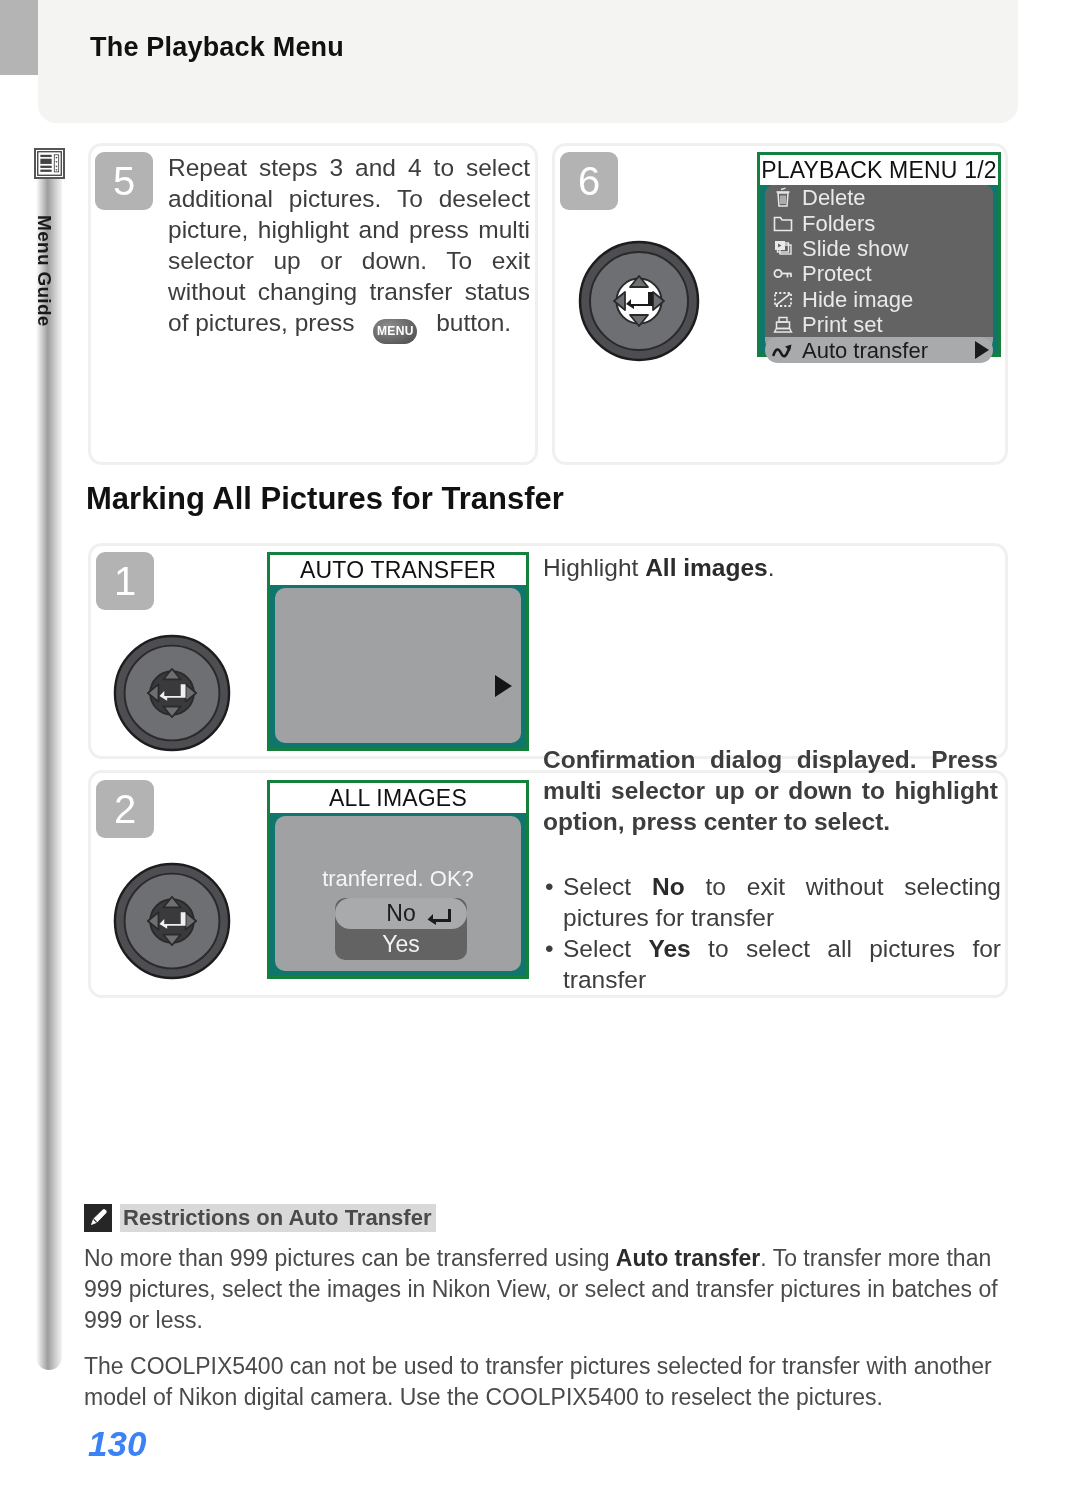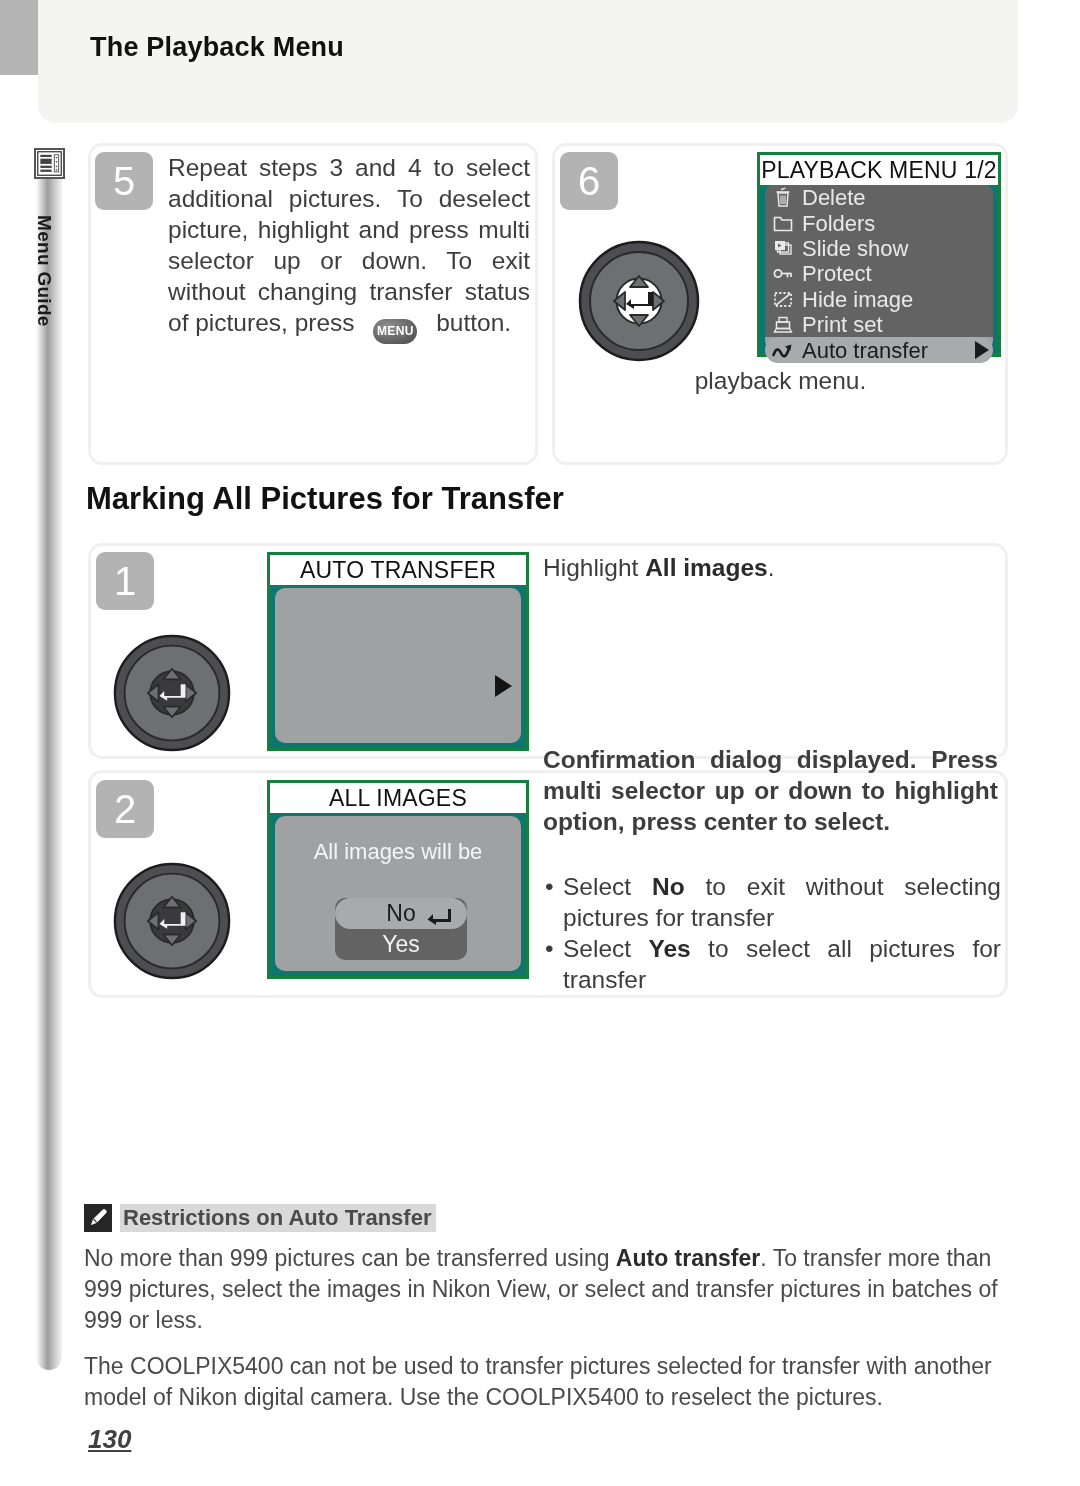--- a/index.html
+++ b/index.html
@@ -309,25 +309,24 @@
     font-size: 23px;
     line-height: 31px;
     color: #4a4a4a;
   }
   .note-para b { color: #2b2b2b; font-weight: bold; }
 
   .page-num {
     position: absolute;
     left: 88px;
     top: 1424px;
-    font-size: 26px;
+    font-size: 35px;
     font-weight: bold;
     font-style: italic;
-    color: #404040;
-    text-decoration: underline;
+    color: #3b82f6;
   }
 </style>
 </head>
 <body>
 
 <div class="corner-tab"></div>
 
 <div class="side-tab"></div>
 <div class="side-tab-icon">
   <svg viewBox="0 0 31 31">
@@ -442,21 +441,20 @@
             </svg>
           </span>
           <span class="pb-label">Auto transfer</span>
           <span class="pb-arrow"></span>
         </div>
       </div>
   </div>
 </div>
 
 <div class="center-text" style="left:562px; top:365px; width:437px;">
-  <span class="lastline">playback menu.</span>
 </div>
 
 <div style="position:absolute; left:86px; top:481px; font-size:31px; font-weight:bold; color:#111;">Marking All Pictures for Transfer</div>
 
 <div class="panel" style="left:88px; top:543px; width:920px; height:216px;"></div>
 <div class="step-badge" style="left:96px; top:552px;">1</div>
 
 <div class="dial" style="left:113px; top:634px;">
   <svg width="118" height="118" viewBox="0 0 122 122">
     <circle cx="61" cy="61" r="59" fill="#4e4e52" stroke="#1d1d1d" stroke-width="2.5"></circle>
@@ -493,21 +491,21 @@
     <path d="M61 86 l-9 -11 l18 0 z" fill="#6e6f73" stroke="#2a2a2a" stroke-width="1.8" stroke-linejoin="round"></path>
     <path d="M36 61 l11 -9 l0 18 z" fill="#6e6f73" stroke="#2a2a2a" stroke-width="1.8" stroke-linejoin="round"></path>
     <path d="M86 61 l-11 -9 l0 18 z" fill="#6e6f73" stroke="#2a2a2a" stroke-width="1.8" stroke-linejoin="round"></path>
     <path d="M70 52 l0 12 l-17 0 l0 -5 l-5 5 l8 5 l0 -3 l19 0 l0 -14 z" fill="#f0f0f0"></path>
   </svg>
 </div>
 
 <div class="lcd" style="left:267px; top:780px; width:262px; height:199px;">
   <div class="lcd-title">ALL IMAGES</div>
   <div class="lcd-body">
-    <div class="confirm-msg" style="top:22px;">All images will be</div>
+    <div class="confirm-msg" style="top:49px;">tranferred.  OK?</div>
     <div class="yn-group" id="yn-options" style="left:60px; top:82px; width:132px;">
         <div class="yn-row sel">No<span class="yn-enter"><svg width="26" height="20" viewBox="0 0 26 20">
               <path d="M21 3 L21 13 L6 13 L6 8 L0.5 13.5 L9 19 L9 16 L24 16 L24 3 Z" fill="#1b1b1b"></path>
             </svg></span></div>
         <div class="yn-row">Yes</div>
       </div>
   </div>
 </div>
 
 <div class="justify-text" style="left:543px; top:744px; width:455px;font-weight:bold;">

